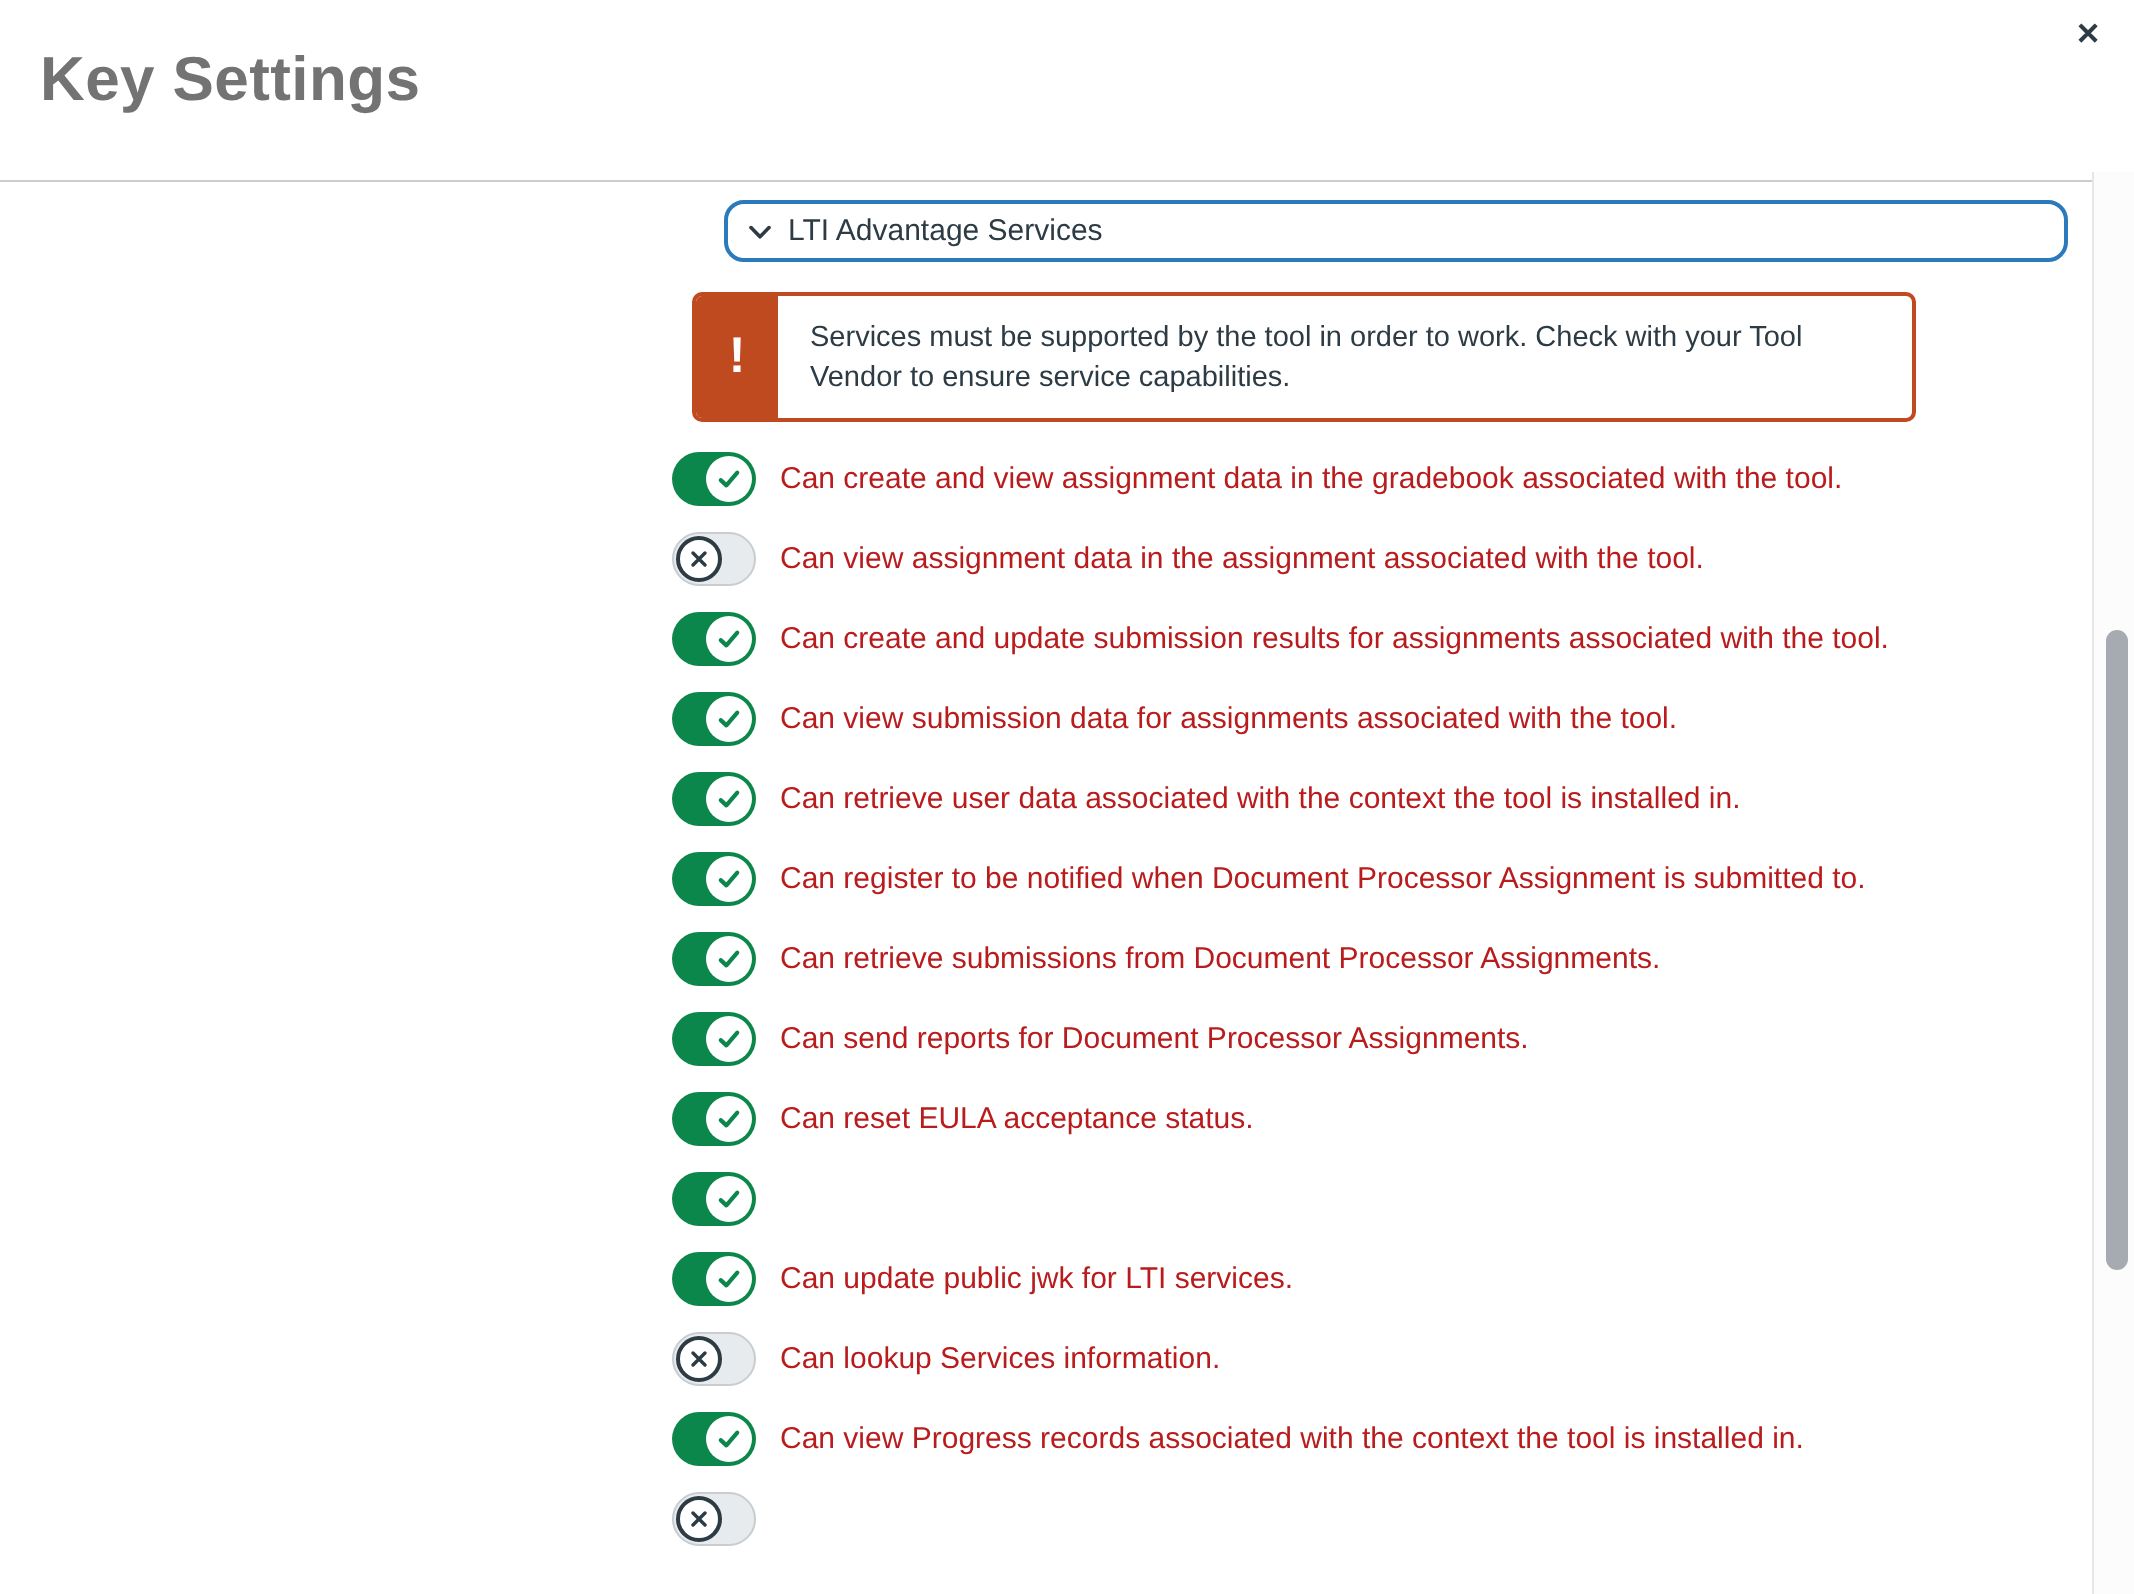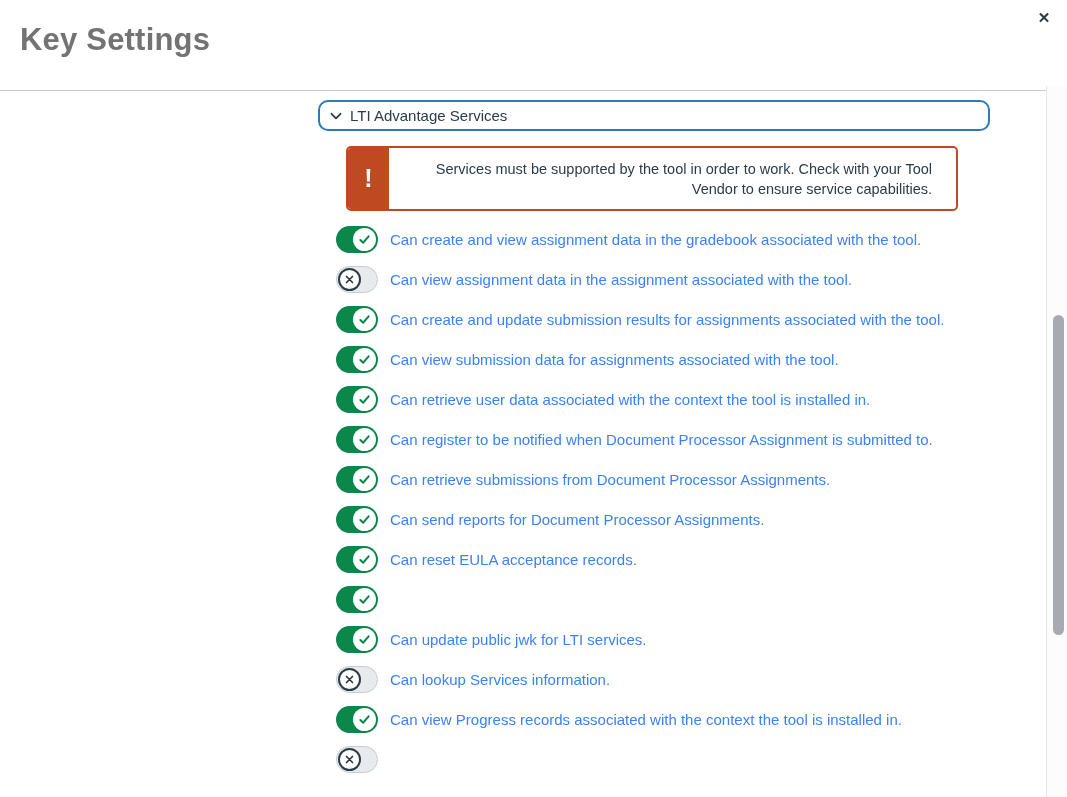--- a/index.html
+++ b/index.html
@@ -21,37 +21,37 @@
     font-size: 15px; font-weight: 700; color: #2D3B45; line-height: 22px; text-align: center;
   }
 
   
   .content { position: absolute; left: 318px; top: 100px; width: 672px; }
 
   .section-header {
     width: 672px; height: 31px;
     border: 2px solid #2B7ABC; border-radius: 10px; background: #fff;
     display: flex; align-items: center; padding-left: 8px; gap: 6px;
-    cursor: pointer; font-size: 15px; color: #2D3B45;
+    cursor: pointer; font-size: 15px; color: #2D3B45; margin-left: 44px;
   }
   .section-header svg { flex: none; }
 
   .alert {
     margin: 15px 0 0 28px; width: 612px; height: 65px;
     border: 2px solid #BF4A1F; border-radius: 5px; background: #fff;
     display: flex; overflow: hidden;
   }
   .alert-icon-block {
     flex: none; width: 41px; background: #BF4A1F;
     display: flex; align-items: center; justify-content: center;
   }
   .alert-bang { color: #fff; font-size: 25px; font-weight: 700; line-height: 1; }
   .alert-text {
     flex: 1; padding: 11px 24px 0 16px;
-    font-size: 14.5px; line-height: 20px; color: #2D3B45; text-align: right;
+    font-size: 14.5px; line-height: 20px; color: #2D3B45;
   }
 
   
   .toggle-list { margin-top: 8px; }
   .toggle-row { height: 40px; display: flex; align-items: center; }
   .toggle {
     flex: none; margin-left: 18px; width: 42px; height: 27px;
     border-radius: 14px; border: none; position: relative; cursor: pointer; padding: 0;
   }
   .toggle .knob {
@@ -60,21 +60,21 @@
   }
   .toggle.on  { background: #0B874B; }
   .toggle.on .knob { right: 2px; }
   .toggle.off { background: #E8EBED; border: 1px solid #C7CDD1; }
   .toggle.off .knob {
     left: 1px; top: 1px; border: 2px solid #2D3B45; width: 23px; height: 23px;
   }
   .toggle .check, .toggle .cross { display: none; }
   .toggle.on  .check { display: block; }
   .toggle.off .cross { display: block; }
-  .toggle-label { margin-left: 12px; font-size: 15px; color: #3b82f6; text-align: center; }
+  .toggle-label { margin-left: 12px; font-size: 15px; color: #b91c1c; text-align: center; }
 
   
   .scrollbar-track {
     position: absolute; top: 86px; right: 0; width: 21px; height: 711px;
     background: #FCFCFD; border-left: 1px solid #E4E6E8;
   }
   .scrollbar-thumb {
     position: absolute; left: 6px; top: 229px; width: 11px; height: 320px;
     background: #A5ABB0; border-radius: 6px;
   }
@@ -203,21 +203,21 @@
 
   <div class="toggle-row">
     <button class="toggle on">
       <span class="knob">
         <svg class="check" width="15" height="15" viewBox="0 0 16 16">
           <path d="M3.6 8.6 L6.6 11.4 L12.4 4.6" stroke="#0B874B" stroke-width="2.2" fill="none" stroke-linecap="round" stroke-linejoin="round"></path>
         </svg>
 
       </span>
     </button>
-    <span class="toggle-label">Can reset EULA acceptance records.</span>
+    <span class="toggle-label">Can reset EULA acceptance status.</span>
   </div>
 
   <div class="toggle-row">
     <button class="toggle on">
       <span class="knob">
         <svg class="check" width="15" height="15" viewBox="0 0 16 16">
           <path d="M3.6 8.6 L6.6 11.4 L12.4 4.6" stroke="#0B874B" stroke-width="2.2" fill="none" stroke-linecap="round" stroke-linejoin="round"></path>
         </svg>
 
       </span>

